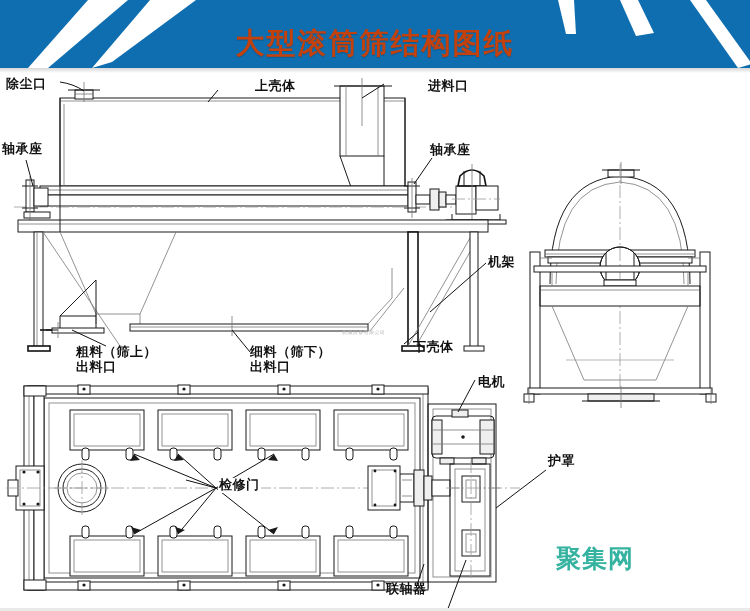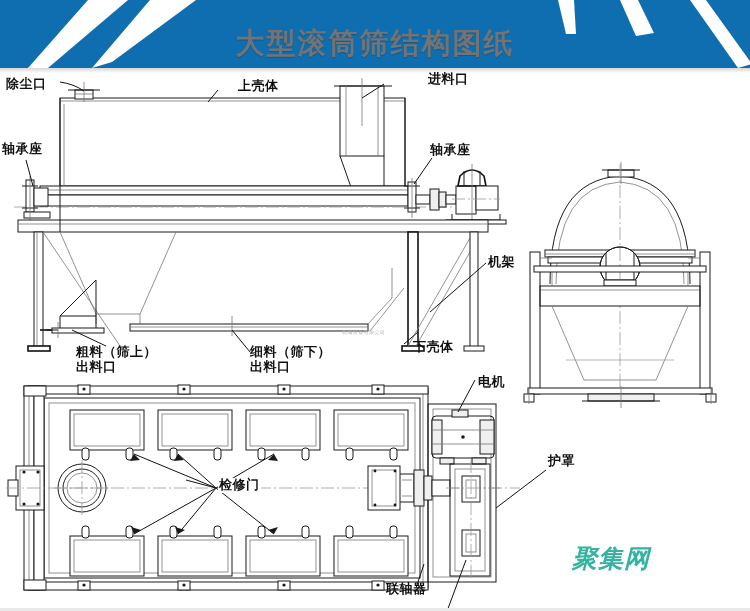--- a/index.html
+++ b/index.html
@@ -15,21 +15,21 @@
 
   
   .banner{
     position:absolute;left:0;top:0;width:750px;height:68px;
     overflow:hidden;
   }
   .banner-bg{position:absolute;inset:0;}
   .banner-title{
     position:absolute;left:0;top:0;width:750px;height:88px;
     display:flex;align-items:center;justify-content:center;
-    color:#737373;
+    color:#c2410c;
     font-size:29px;
     font-weight:bold;
     letter-spacing:2px;
     font-family:"DejaVu Sans","Liberation Sans",sans-serif;
     text-shadow:0 1px 1px rgba(0,0,0,.18);
     z-index:3;
     white-space:nowrap;
   }
   .banner-shadow{
     position:absolute;left:0;top:68px;width:750px;height:5px;
@@ -469,34 +469,34 @@
         <polygon class="fillk" points="134,386 140,392 130,393"></polygon>
         <polygon class="fillk" points="178,386 184,392 174,393"></polygon>
         <polygon class="fillk" points="134,466 141,462 131,459"></polygon>
         <polygon class="fillk" points="178,466 185,462 175,459"></polygon>
         <polygon class="fillk" points="274,386 268,392 278,393"></polygon>
         <polygon class="fillk" points="274,466 268,462 278,459"></polygon>
       </g>
     </svg>
 
     <div class="lbl" style="left:6px;  top:8px;">除尘口</div>
-    <div class="lbl" style="left:238px;top:10px;">上壳体</div>
-    <div class="lbl" style="left:428px;top:3px;">进料口</div>
+    <div class="lbl" style="left:255px;top:10px;">上壳体</div>
+    <div class="lbl" style="left:428px;top:10px;">进料口</div>
     <div class="lbl" style="left:2px;  top:73px;">轴承座</div>
     <div class="lbl" style="left:430px;top:74px;">轴承座</div>
     <div class="lbl" style="left:488px;top:186px;">机架</div>
     <div class="lbl" style="left:404px;top:271px;padding-left:9px;">下壳体</div>
     <div class="lbl" style="left:76px; top:276px;">粗料（筛上）
 出料口</div>
     <div class="lbl" style="left:250px;top:276px;">细料（筛下）
 出料口</div>
     <div class="lbl" style="left:478px;top:306px;">电机</div>
     <div class="lbl" style="left:548px;top:385px;">护罩</div>
     <div class="lbl" style="left:386px;top:513px;">联轴器</div>
     <div class="lbl" style="left:436px;top:540px;">减速机</div>
     <div class="lbl" style="left:218px;top:410px;background:#fff;padding:0 1px;font-family:Liberation Mono, monospace;">检修门</div>
 
     <div class="wm-faint" style="left:342px;top:261px;">机械设备有限公司</div>
-    <div class="wm-logo" style="left:572px;top:474px;font-style:italic;">聚集网</div>
+    <div class="wm-logo" style="left:556px;top:474px;">聚集网</div>
   </div>
 
   <div class="bottom-edge"></div>
 </div>
 
 </body></html>

